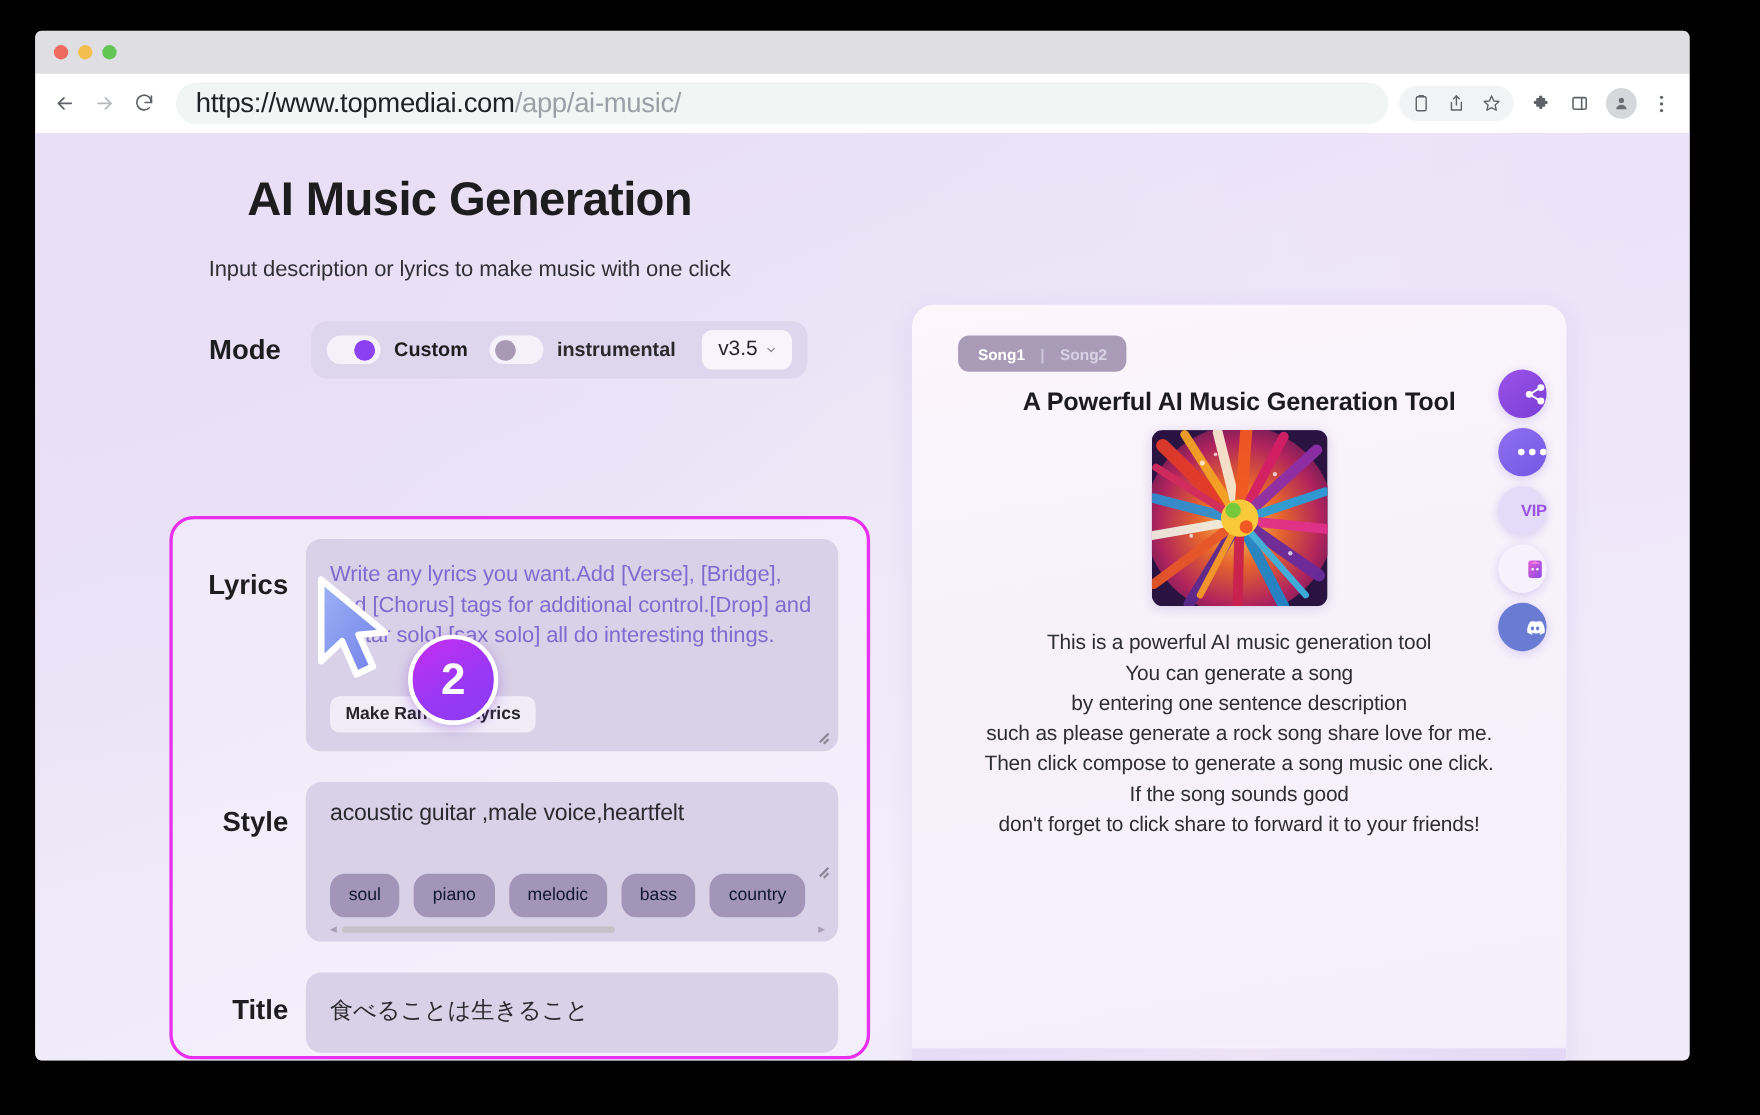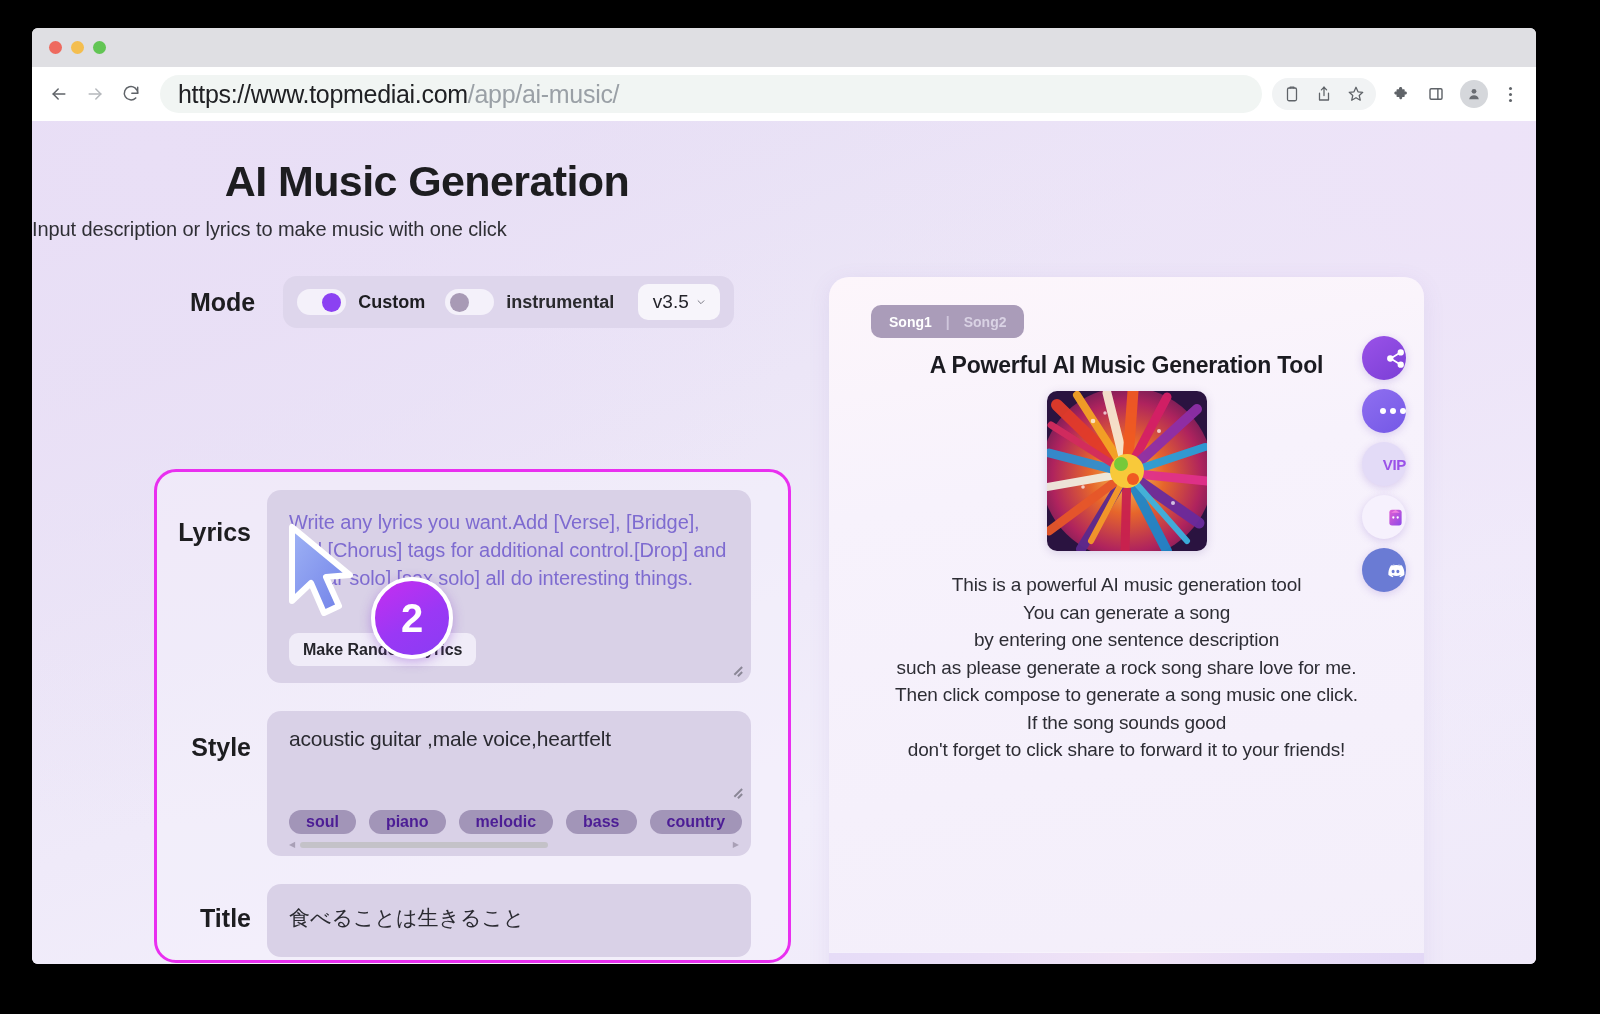--- a/index.html
+++ b/index.html
@@ -123,22 +123,22 @@
   }
   #page-title {
     margin-top: 36px;
     text-align: center;
     font-size: 43px;
     font-weight: 700;
     color: #1d1d20;
     letter-spacing: -0.6px;
   }
   #page-subtitle {
-    margin-top: 12px;
-    text-align: left;
+    margin-top: 28px;
+    text-align: center;
     font-size: 20px;
     color: #2f2f35;
     letter-spacing: -0.1px;
   }
 
   
   #mode-row {
     margin-top: 35px;
     display: flex;
     align-items: center;
@@ -187,21 +187,21 @@
     position: absolute;
     left: 122px; top: 348px;
     width: 637px; height: 494px;
     border: 3px solid #e92ff0;
     border-radius: 22px;
     background: rgba(244,240,252,0.55);
   }
   .field-row {
     display: flex;
     align-items: flex-start;
-    padding-left: 0;
+    padding-left: 11px;
   }
   .field-label {
     width: 110px;
     flex: 0 0 110px;
     font-size: 25px;
     font-weight: 600;
     color: #1d1d20;
     text-align: right;
     padding-right: 16px;
   }
@@ -251,26 +251,26 @@
   #style-box { width: 484px; height: 145px; padding: 16px 20px 0 22px; }
   #style-value { font-size: 21px; color: #2a2a31; letter-spacing: -0.2px; }
   #tag-strip {
     position: absolute;
     left: 22px; right: 0; bottom: 22px;
     display: flex; gap: 13px;
     overflow: hidden;
   }
   .tag {
     background: #a295b8;
-    color: #4c1d95;
+    color: #0f172a;
     border-radius: 14px;
-    height: 24px;
+    height: 40px;
     display: flex; align-items: center;
     padding: 0 17px;
-    font-size: 16px; font-weight: 700;
+    font-size: 16px; font-weight: 400;
     white-space: nowrap;
     flex: 0 0 auto;
   }
   #tag-scrollbar {
     position: absolute;
     left: 22px; right: 12px; bottom: 8px;
     height: 7px;
     display: flex; align-items: center;
   }
   #tag-scrollbar .arrow { font-size: 8px; color: #a9a0b6; }

